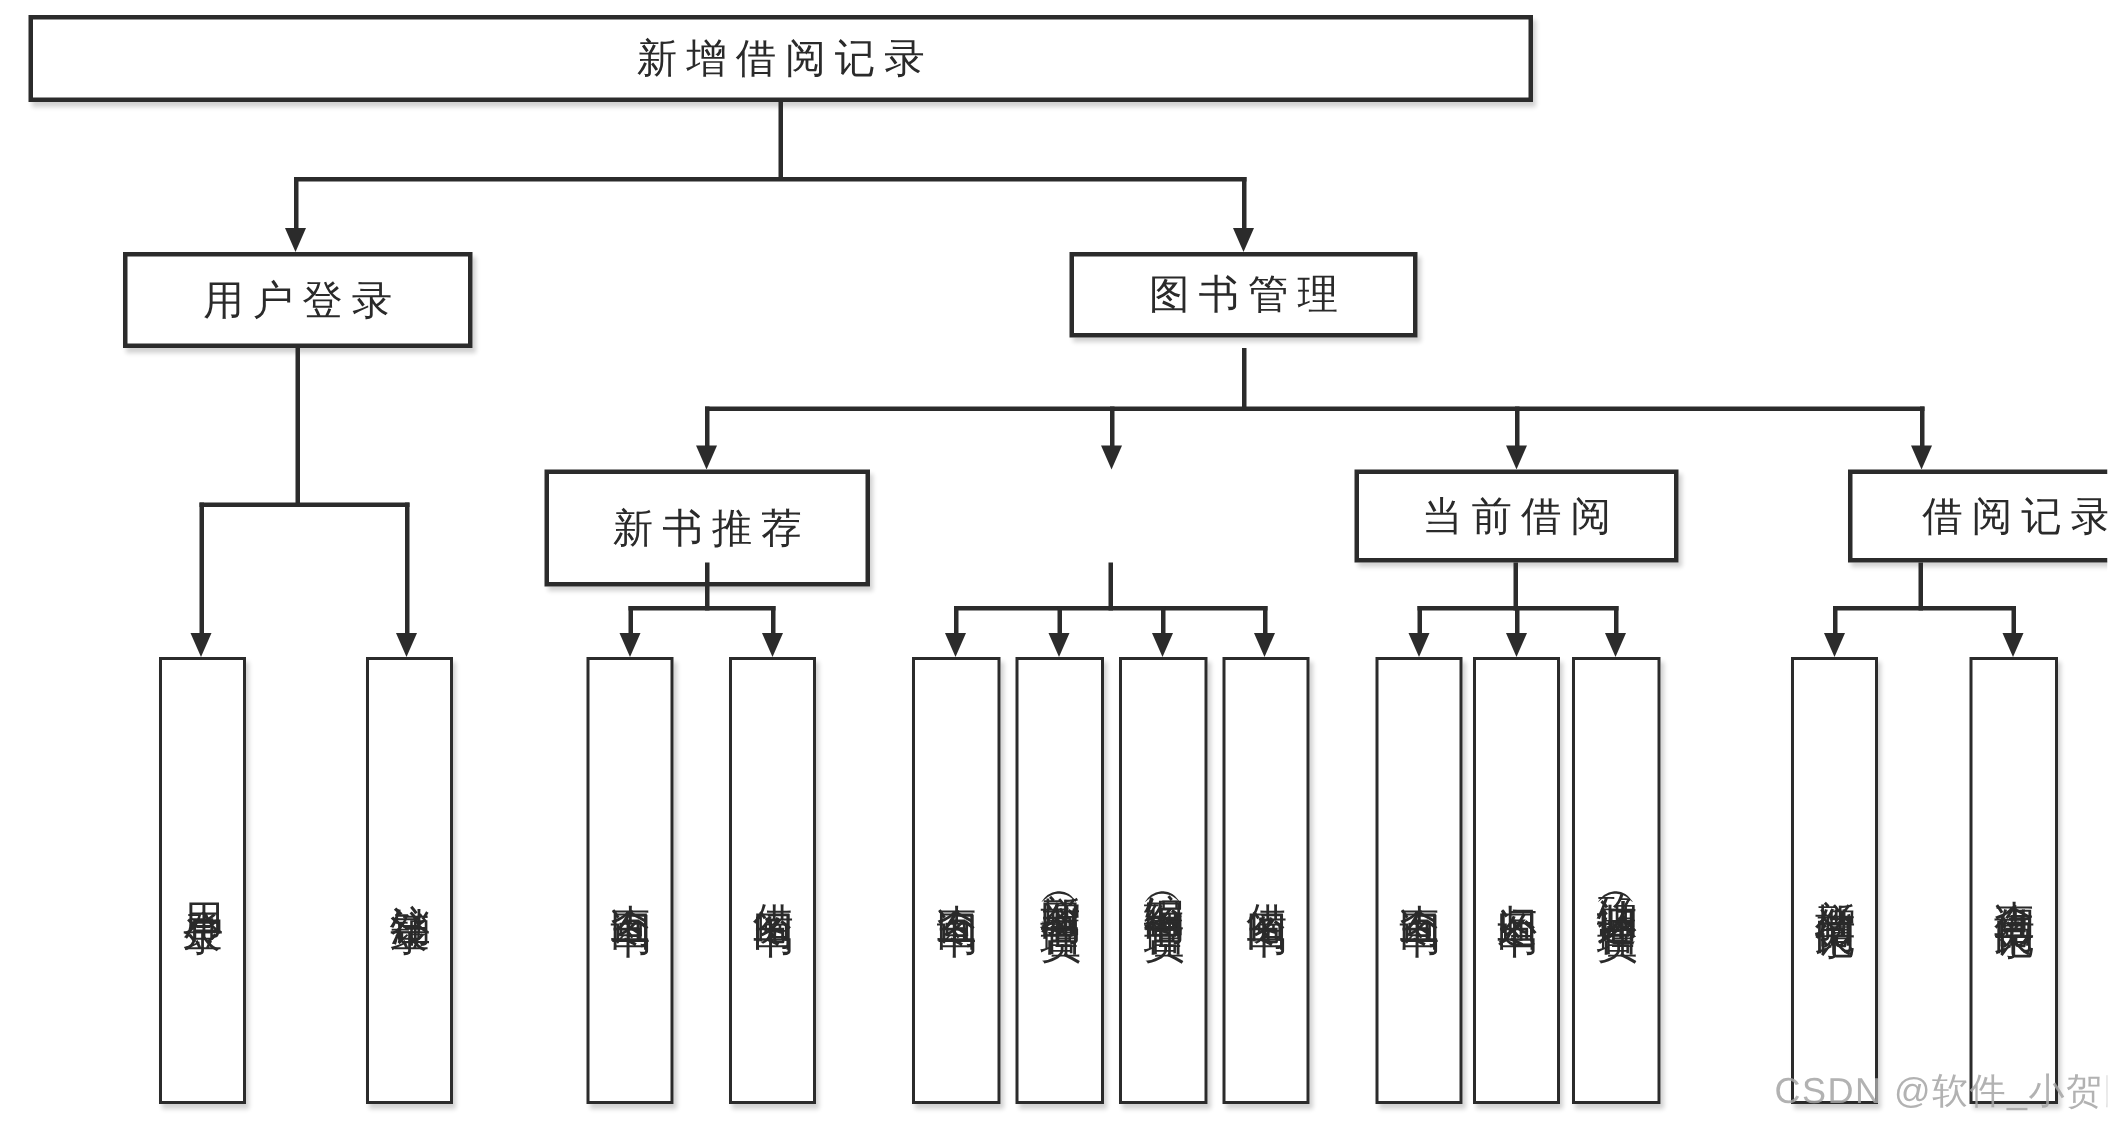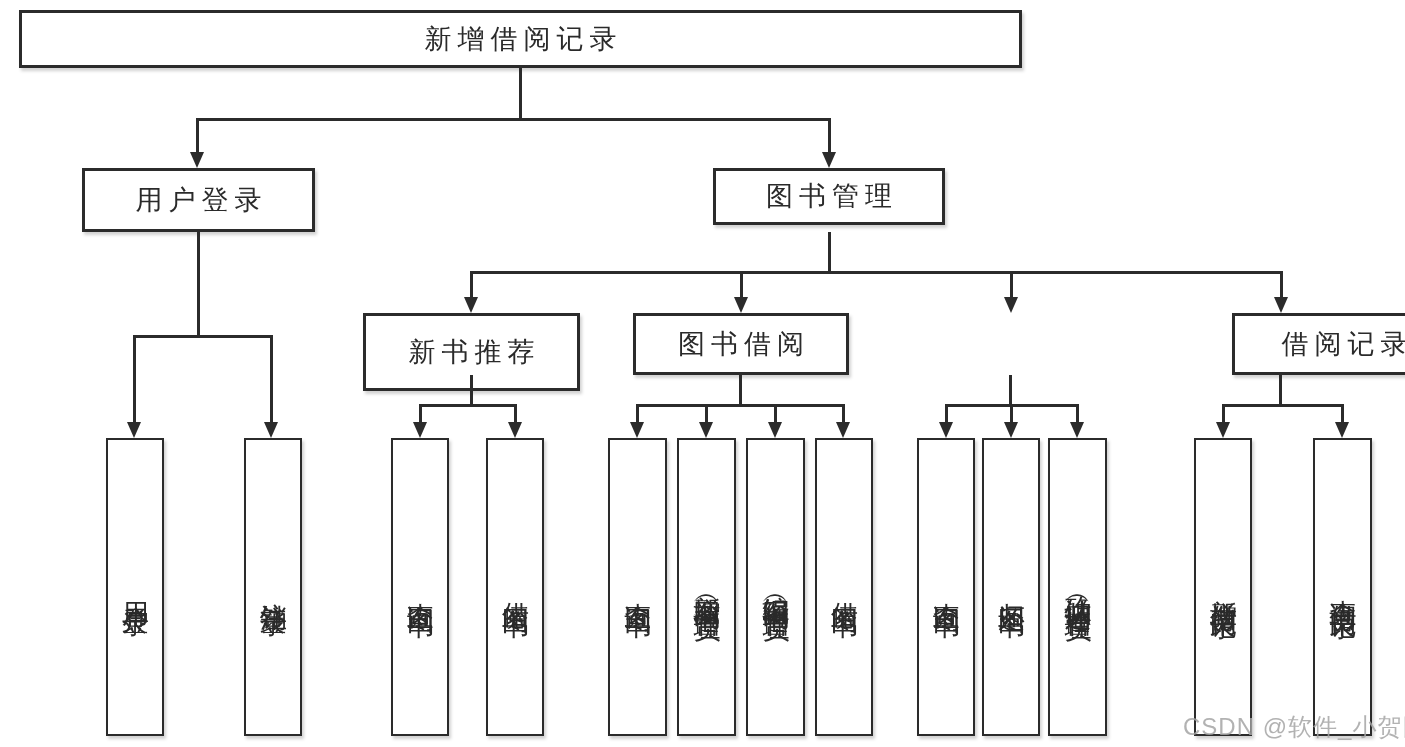--- a/index.html
+++ b/index.html
@@ -90,22 +90,22 @@
   <div class="vl" style="left:740px;top:271px;height:28px"></div>
   <div class="arrow" style="left:734px;top:297px"></div>
   <div class="vl" style="left:1010px;top:271px;height:28px"></div>
   <div class="arrow" style="left:1004px;top:297px"></div>
   <div class="vl" style="left:1280px;top:271px;height:28px"></div>
   <div class="arrow" style="left:1274px;top:297px"></div>
 
   <div class="box hbox" style="left:363px;top:313px;width:217px;height:78px">
     <span>新书推荐</span>
   </div>
-  <div class="box hbox" style="left:633px;top:313px;width:216px;height:62px">
-    <span>图书借阅</span>
+  <div class="box hbox" style="left:903px;top:313px;width:216px;height:62px">
+    <span>当前借阅</span>
   </div>
   <div class="box hbox" style="left:1232px;top:313px;width:225px;height:62px">
     <span>借阅记录</span>
   </div>
 
   <div class="vl" style="left:470px;top:375px;height:32px"></div>
   <div class="hl" style="left:419px;top:404px;width:98px"></div>
   <div class="vl" style="left:419px;top:404px;height:20px"></div>
   <div class="arrow" style="left:413px;top:422px"></div>
   <div class="vl" style="left:514px;top:404px;height:20px"></div>

